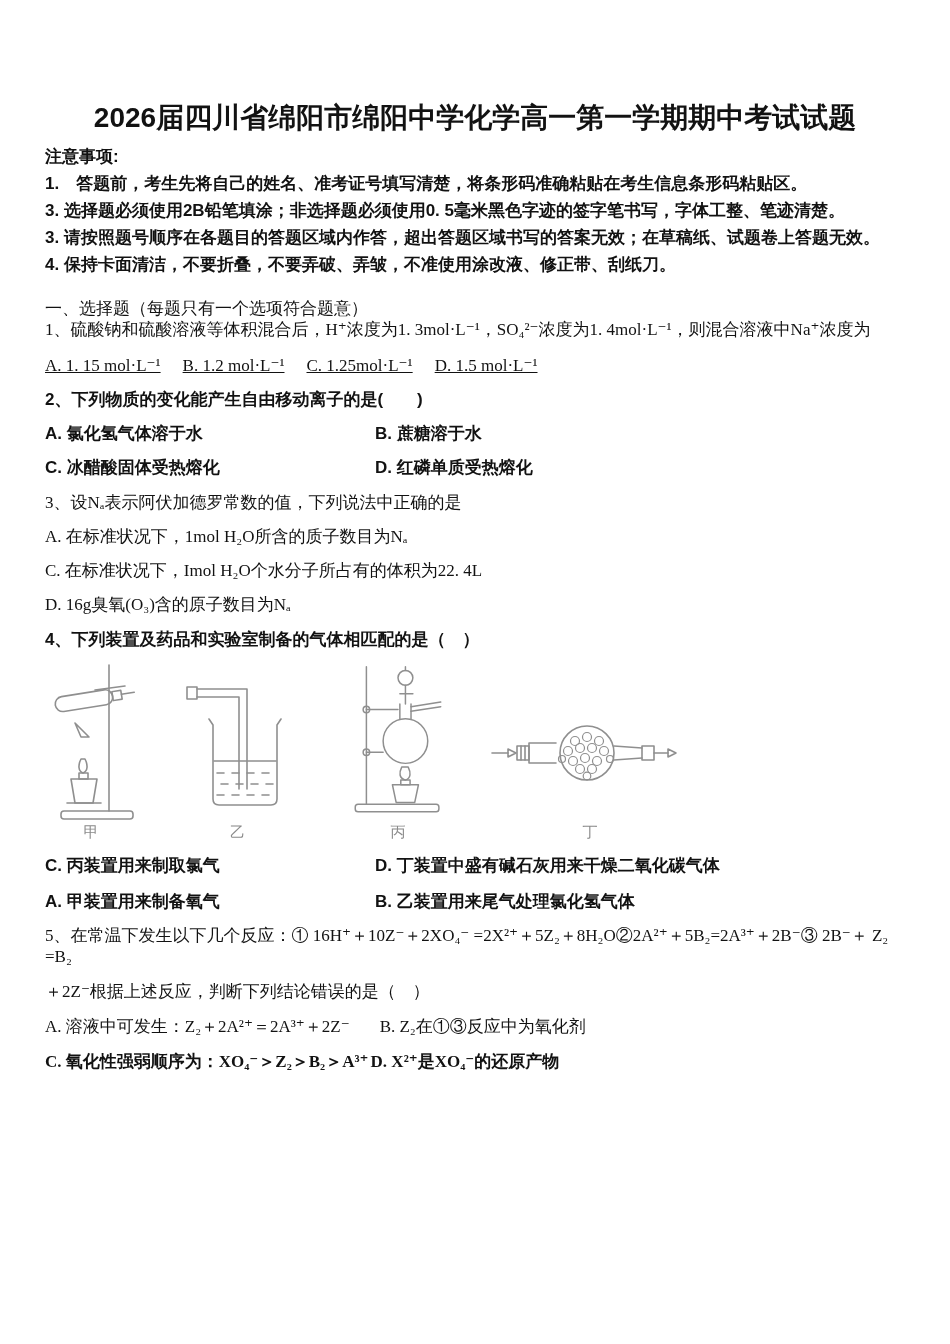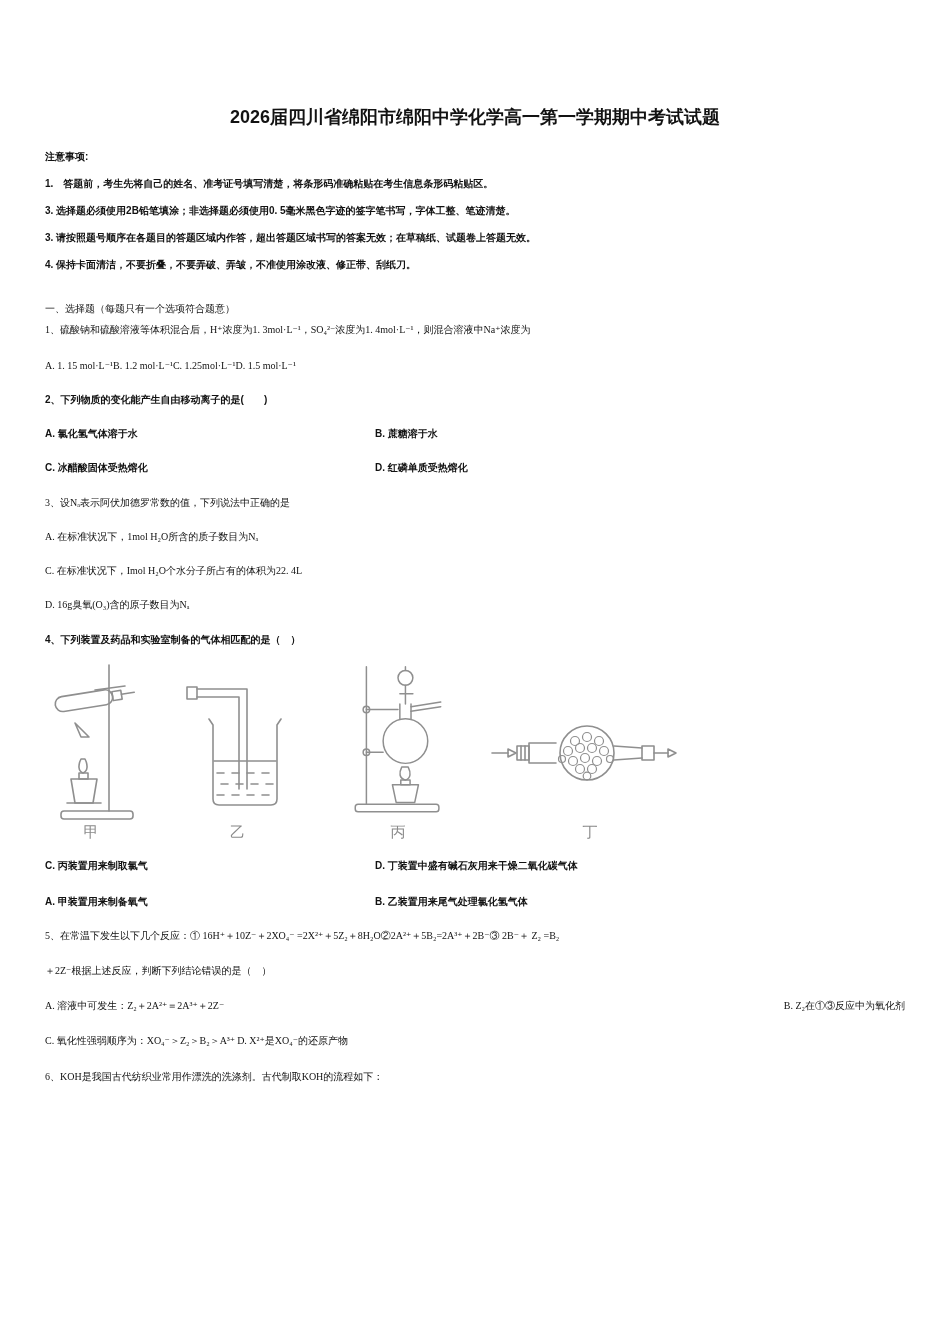--- a/index.html
+++ b/index.html
@@ -1,29 +1,29 @@
 <!DOCTYPE html>
 <html><head>
 <meta charset="utf-8">
 <style>
   html,body{margin:0;padding:0;background:#ffffff;}
   body{width:950px;height:1344px;position:relative;overflow:hidden;
        font-family:"Liberation Serif","DejaVu Serif",serif;color:#121212;}
   .page{padding:104px 45px 0 45px;}
   .title{font-family:"Liberation Sans","DejaVu Sans",sans-serif;font-weight:bold;
-         font-size:18px;line-height:27px;text-align:center;margin:0 0 15px 0;}
+         font-size:28px;line-height:27px;text-align:center;margin:0 0 15px 0;}
   .hei{font-family:"Liberation Sans","DejaVu Sans",sans-serif;font-weight:bold;}
-  .ln{font-size:10px;line-height:21px;margin:0 0 13px 0;white-space:normal;}
+  .ln{font-size:17px;line-height:21px;margin:0 0 13px 0;white-space:normal;}
   .note{margin-bottom:6px;}
   .notes-block{margin-bottom:23px;}
   .section-heading{margin-bottom:0;}
-  .opts-inline{display:flex;}
+  .opts-inline{display:flex;gap:22px;text-decoration:underline;}
   .grid2{display:grid;grid-template-columns:330px auto;}
-  .row-gap30{display:flex;gap:30px;justify-content:space-between;}
-  .row-gap2{display:flex;gap:2px;}
+  .row-gap30{display:flex;gap:30px;}
+  .row-gap2{display:flex;gap:2px;font-weight:bold;}
   .mb15{margin-bottom:15px;}
   .mb14{margin-bottom:14px;}
   
   .figrow{position:relative;height:178px;margin:0 0 14px 0;}
   .figblock{position:absolute;top:0;height:100%;display:flex;flex-direction:column;
             align-items:center;justify-content:space-between;}
   .figblock svg{display:block;}
   .figlabel{color:#8a8a8a;font-size:15px;line-height:18px;}
   .fig-jia{left:0;width:92px;}
   .fig-yi{left:140px;width:105px;}
@@ -201,17 +201,14 @@
     <div class="ln row-gap30 mb14">
       <span>A. 溶液中可发生：Z₂＋2A²⁺＝2A³⁺＋2Z⁻</span>
       <span>B. Z₂在①③反应中为氧化剂</span>
     </div>
     <div class="ln row-gap2 mb15">
       <span>C. 氧化性强弱顺序为：XO₄⁻＞Z₂＞B₂＞A³⁺</span>
       <span>D. X²⁺是XO₄⁻的还原产物</span>
     </div>
   </div>
 
-  <div>
-    <div class="ln">6、KOH是我国古代纺织业常用作漂洗的洗涤剂。古代制取KOH的流程如下：</div>
-  </div>
 
 </div>
 
 </body></html>

